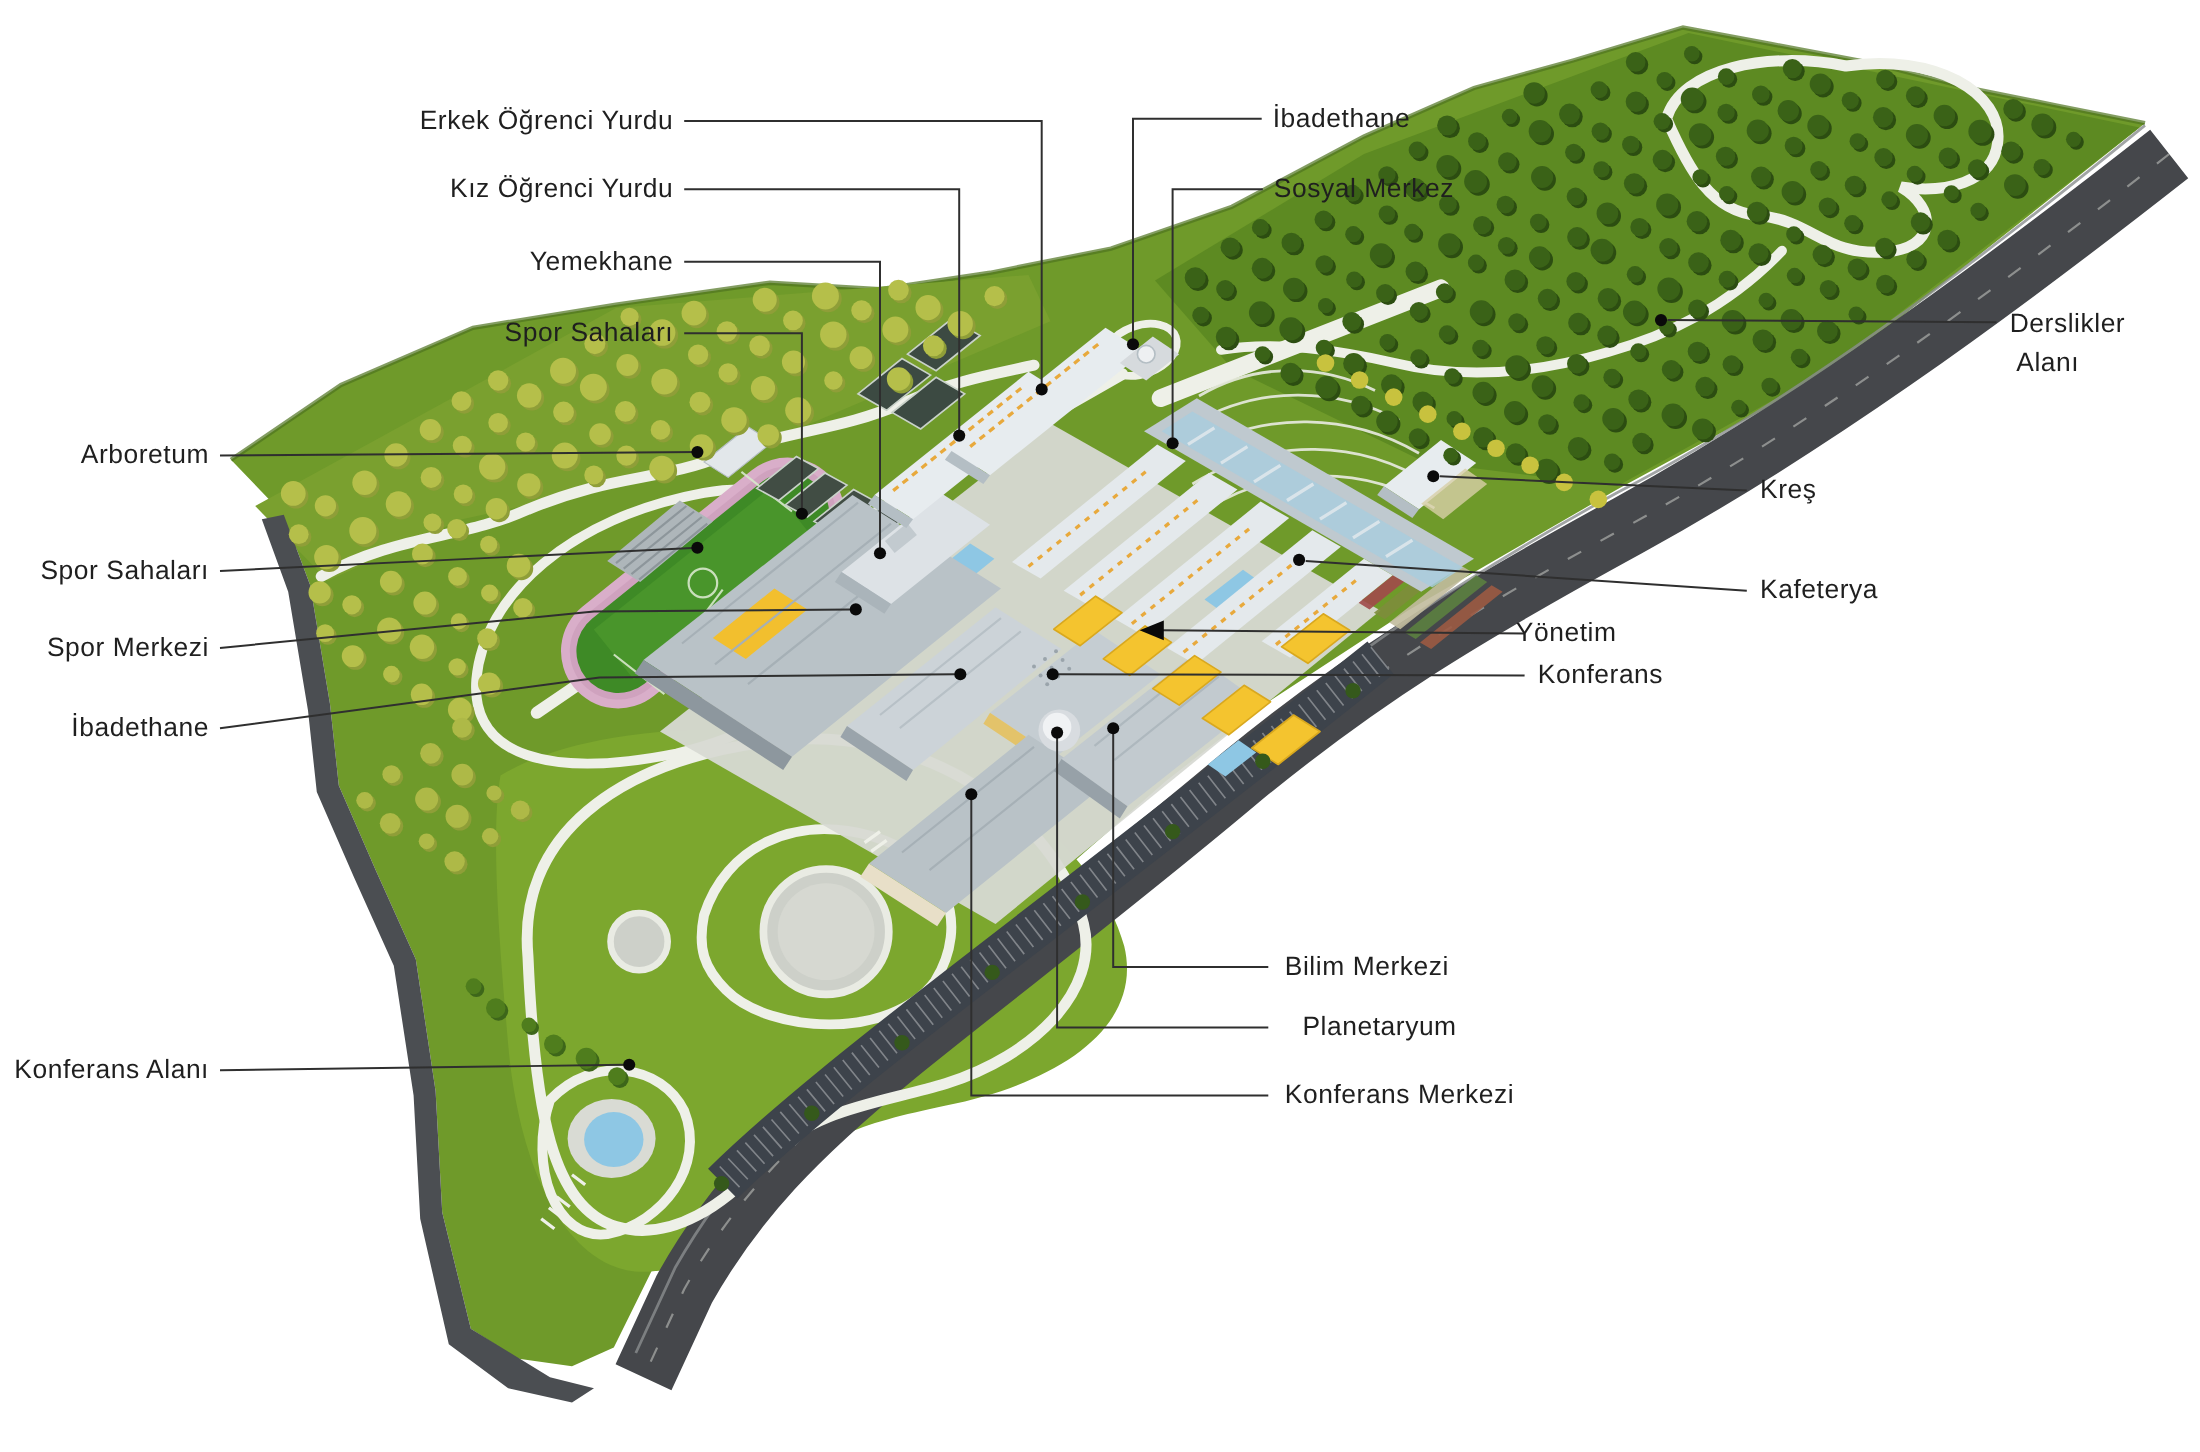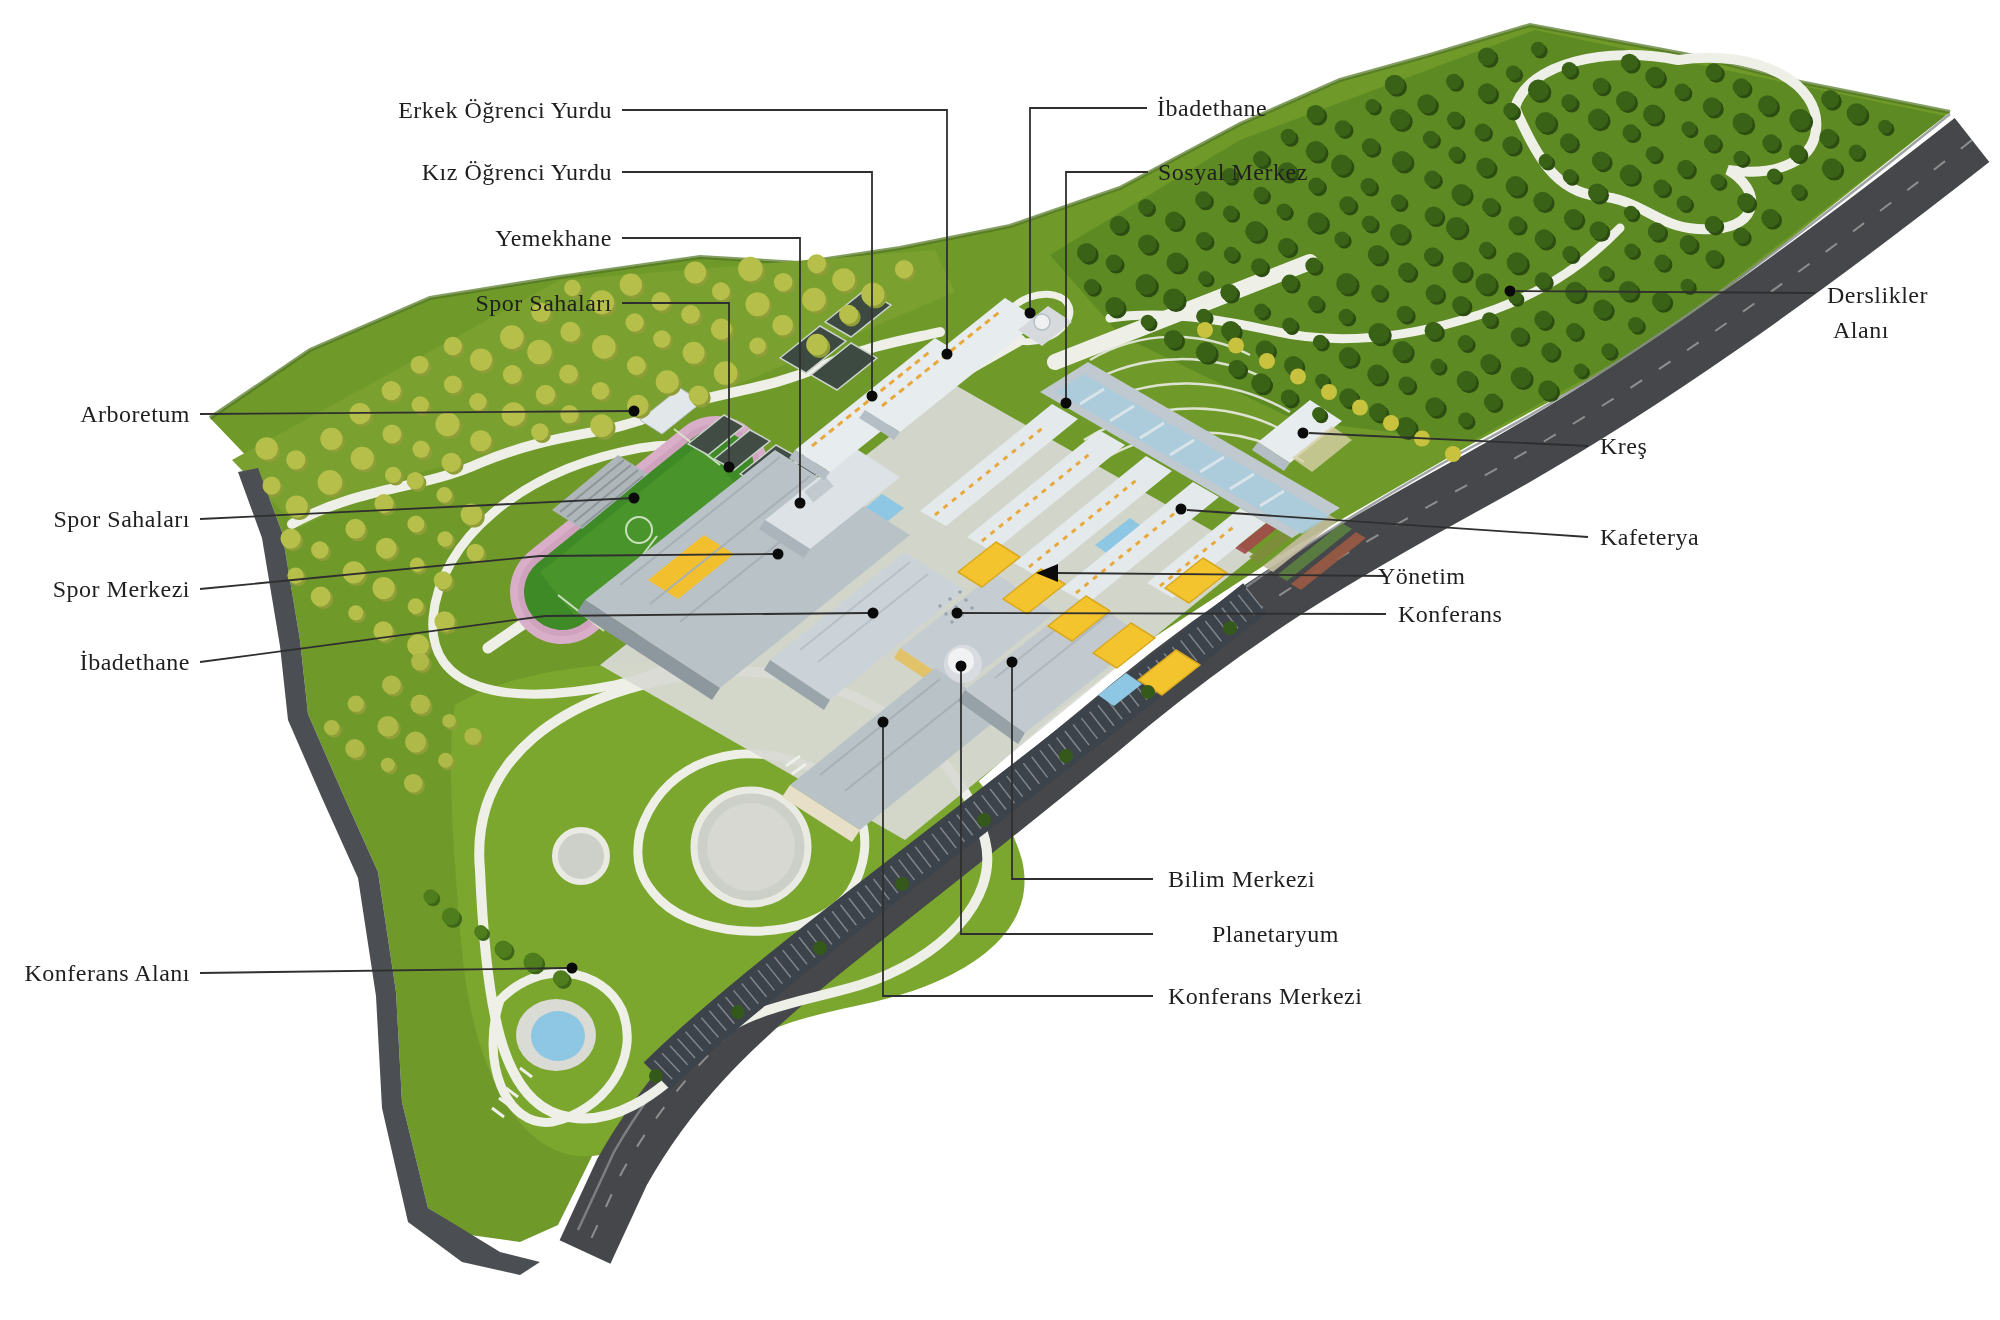--- a/index.html
+++ b/index.html
@@ -1,17 +1,17 @@
 <!DOCTYPE html>
 <html><head>
 <meta charset="utf-8">
 <style>
   html,body{margin:0;padding:0;background:#ffffff;}
   .stage{position:relative;width:2000px;height:1320px;background:#ffffff;overflow:hidden;
-         font-family:Liberation Serif, serif;}
+         font-family:Liberation Sans, sans-serif;}
   .stage svg{position:absolute;left:0;top:0;}
   .lbl{position:absolute;font-size:24px;line-height:1.2;color:#1f1f1f;white-space:nowrap;
        letter-spacing:0.5px;}
   .lbl.r{transform:translateX(-100%);}
 </style>
 </head>
 <body>
 
 <div class="stage">
 
@@ -882,15 +882,15 @@
   <div class="lbl r" style="left:190px;top:959px">Konferans Alanı</div>
   <div class="lbl" style="left:1157px;top:94px">İbadethane</div>
   <div class="lbl" style="left:1158px;top:158px">Sosyal Merkez</div>
   <div class="lbl" style="left:1827px;top:281px">Derslikler</div>
   <div class="lbl" style="left:1833px;top:316px">Alanı</div>
   <div class="lbl" style="left:1600px;top:432px">Kreş</div>
   <div class="lbl" style="left:1600px;top:523px">Kafeterya</div>
   <div class="lbl" style="left:1378px;top:562px">Yönetim</div>
   <div class="lbl" style="left:1398px;top:600px">Konferans</div>
   <div class="lbl" style="left:1168px;top:865px">Bilim Merkezi</div>
-  <div class="lbl" style="left:1212px;top:920px">Planetaryum</div>
+  <div class="lbl" style="left:1184px;top:920px">Planetaryum</div>
   <div class="lbl" style="left:1168px;top:982px">Konferans Merkezi</div>
 </div>
 
 </body></html>

